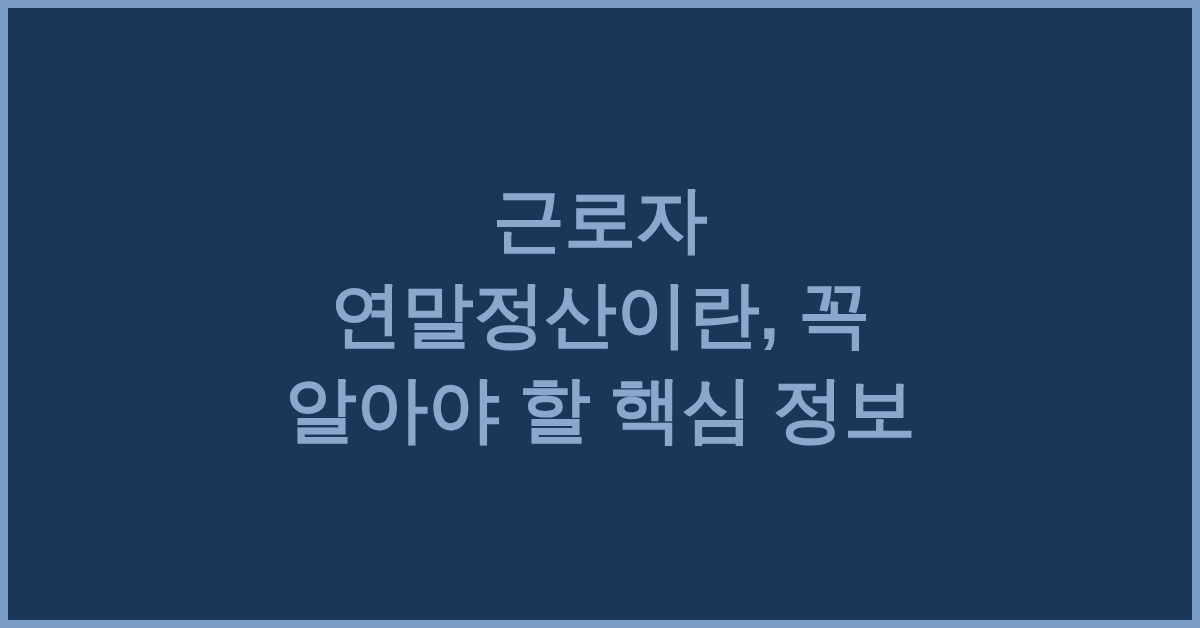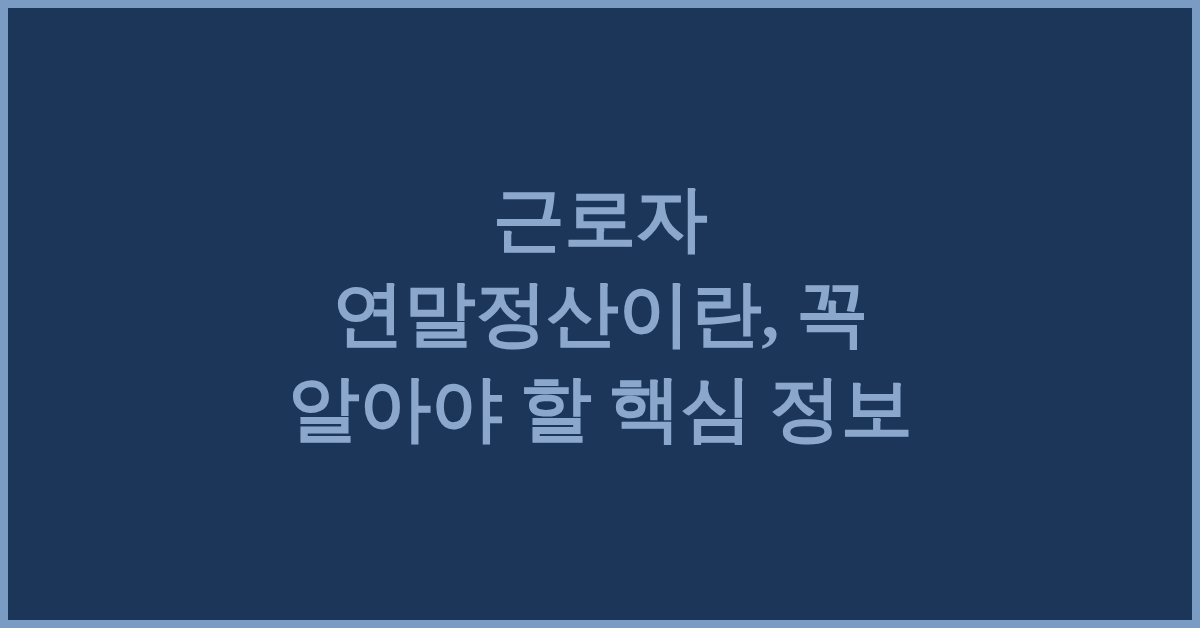--- a/index.html
+++ b/index.html
@@ -53,16 +53,16 @@
     word-break: keep-all;
     white-space: normal;
   }
 </style>
 </head>
 <body>
 
 <div class="card" style="background: rgb(122, 156, 196);">
   <div class="card-inner" style="background: rgb(27, 54, 89);">
     <div class="title-block">
-      <h1 class="title" style="color: rgb(139, 168, 204); font-family: Liberation Serif, serif;">근로자 연말정산이란, 꼭 알아야 할 핵심 정보</h1>
+      <h1 class="title" style="color: rgb(139, 168, 204);">근로자 연말정산이란, 꼭 알아야 할 핵심 정보</h1>
     </div>
   </div>
 </div>
 
 </body></html>

